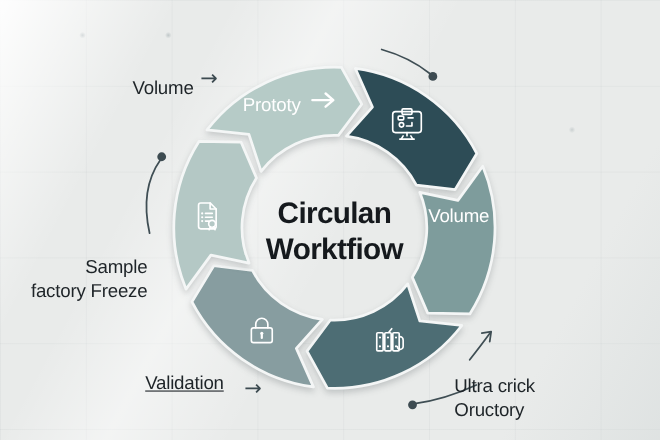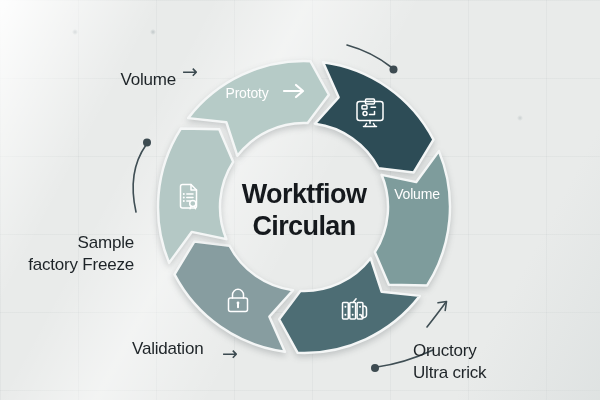--- a/index.html
+++ b/index.html
@@ -37,21 +37,21 @@
     color:#1e2428;font-size:17px;line-height:1.28;
     letter-spacing:-.2px;white-space:nowrap;margin-top:10px;
   }
   .label.right{text-align:right;}
   .arrow-glyph{
     position:absolute;z-index:3;color:#3c4a50;
     font-family:"DejaVu Sans", sans-serif;font-size:19px;line-height:1;
   }
   .seg-label{
     position:absolute;z-index:4;width:120px;text-align:center;
-    color:#ffffff;font-size:14px;line-height:1.28;letter-spacing:-.2px;
+    color:#ffffff;font-size:17px;line-height:1.28;letter-spacing:-.2px;
   }
   .center-title{
     position:absolute;z-index:4;left:198px;top:178px;width:212px;
     text-align:center;color:#15191d;
     font-size:27px;font-weight:bold;line-height:1.2;letter-spacing:-.6px;
   }
 </style>
 </head>
 <body>
 
@@ -120,45 +120,45 @@
         <path d="M16 2.5 V8 H21.5"></path>
         <path d="M8.8 12 h.01 M8.8 15.5 h.01 M8.8 19 h.01" stroke-width="2"></path>
         <path d="M11.8 12 h6.2 M11.8 15.5 h6.2 M11.8 19 h3.4"></path>
         <circle cx="17.8" cy="21.5" r="3.1"></circle>
         <path d="M16.2 24.2 l-1.1 2.6 M19.4 24.2 l1.1 2.6"></path>
       </g>
     </g>
   </svg>
 
   <div class="center-title">
+    <div>Circulan</div>
     <div>Worktfiow</div>
-    <div>Circulan</div>
   </div>
 
   <div class="seg-label" style="left:187px;top:85px;">
     <div>Prototy</div>
   </div>
   <div class="seg-label" style="left:357px;top:186px;">
     <div>Volume</div>
   </div>
 
   <div class="label right" style="right:424px;top:59px;">
     <div>Volume</div>
   </div>
   <span class="arrow-glyph" style="left:182px;top:62px;">→</span>
 
 
   <div class="label right" style="right:466px;top:222px;">
     <div>Sample</div>
     <div>factory Freeze</div>
   </div>
 
-  <div class="label" style="left:132px;top:328px;">
+  <div class="label" style="left:132px;top:328px;text-decoration:underline;">
     <div>Validation</div>
   </div>
   <span class="arrow-glyph" style="left:222px;top:344px;">→</span>
 
   <div class="label" style="left:413px;top:330px;">
+    <div>Ultra crick</div>
     <div>Oructory</div>
-    <div>Ultra crick</div>
   </div>
 
 </div>
 
 </body></html>

